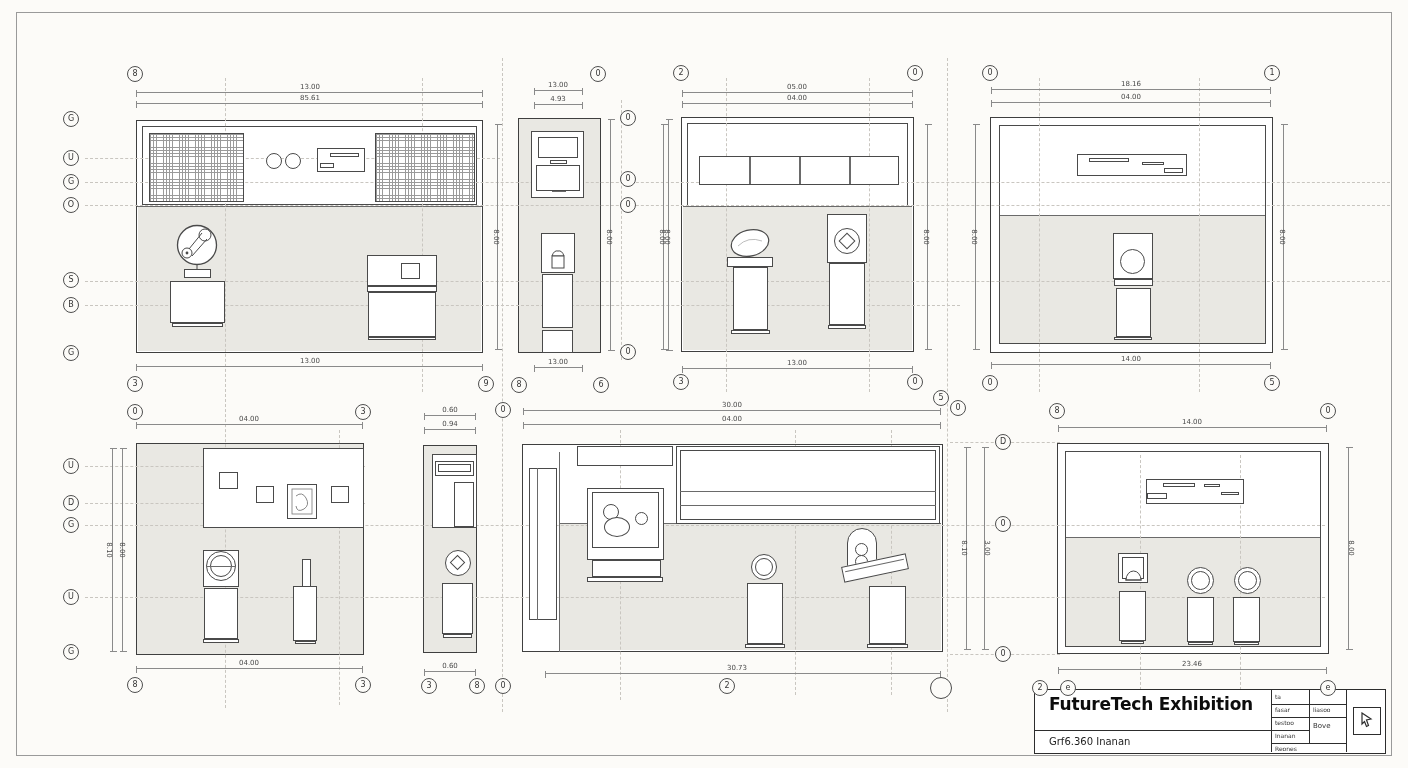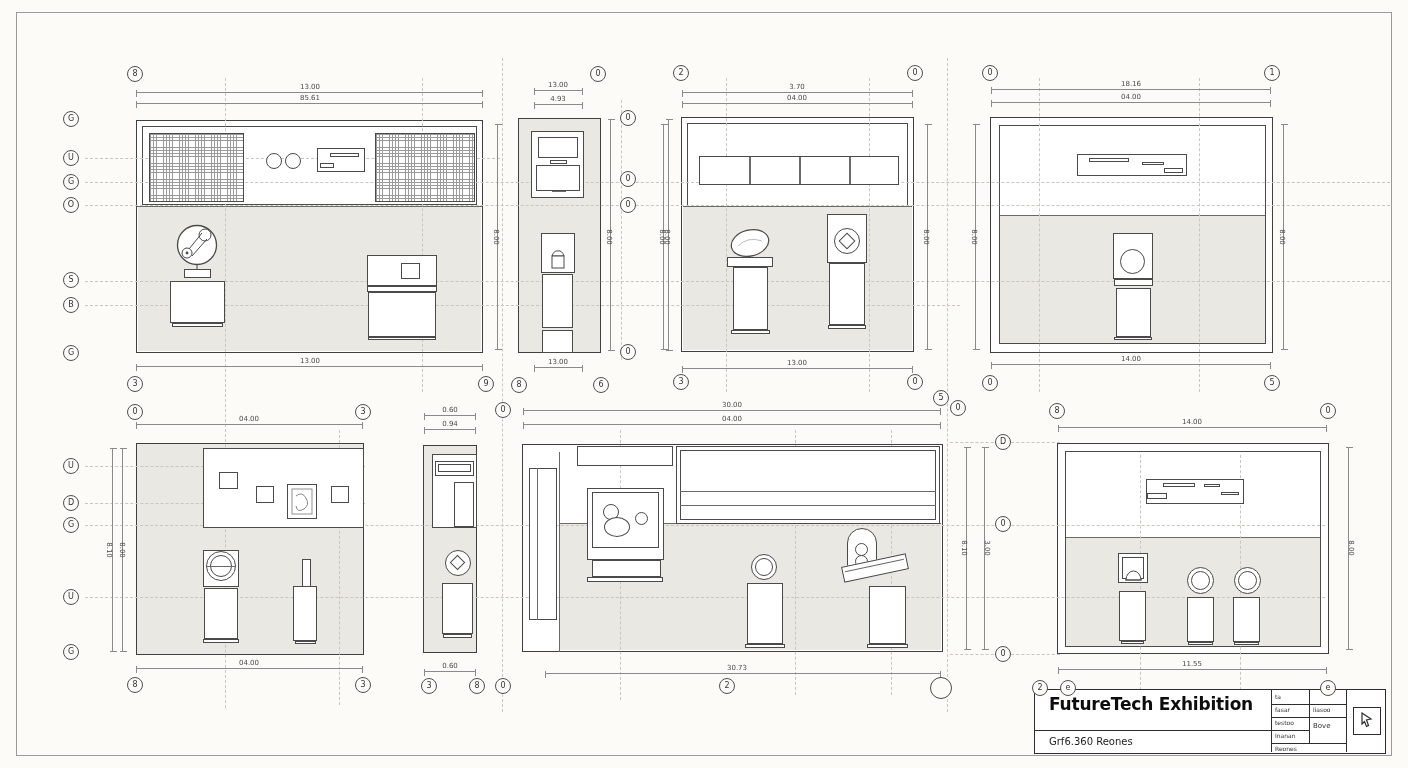--- a/index.html
+++ b/index.html
@@ -251,21 +251,21 @@
   <div class="b dm" style="left:534px;top:104px;width:49px;"></div>
   <div class="b dl" style="left:558px;top:96px;">4.93</div>
   <div class="b dm" style="left:534px;top:367px;width:49px;"></div>
   <div class="b dl" style="left:558px;top:359px;">13.00</div>
   <div class="b vm" style="left:610px;top:119px;height:232px;"></div>
   <div class="b dlv" style="left:608px;top:237px;">8.00</div>
   <div class="b vm" style="left:668px;top:119px;height:232px;"></div>
   <div class="b dlv" style="left:666px;top:237px;">8.00</div>
 
   <div class="b dm" style="left:682px;top:92px;width:231px;"></div>
-  <div class="b dl" style="left:797px;top:84px;">3.70</div>
+  <div class="b dl" style="left:797px;top:84px;">05.00</div>
   <div class="b dm" style="left:682px;top:103px;width:231px;"></div>
   <div class="b dl" style="left:797px;top:95px;">04.00</div>
   <div class="b dm" style="left:682px;top:368px;width:231px;"></div>
   <div class="b dl" style="left:797px;top:360px;">13.00</div>
   <div class="b vm" style="left:663px;top:124px;height:226px;"></div>
   <div class="b dlv" style="left:661px;top:237px;">8.00</div>
   <div class="b vm" style="left:927px;top:124px;height:226px;"></div>
   <div class="b dlv" style="left:925px;top:237px;">8.00</div>
   <div class="b vm" style="left:975px;top:124px;height:226px;"></div>
   <div class="b dlv" style="left:973px;top:237px;">8.00</div>
@@ -302,21 +302,21 @@
   <div class="b dm" style="left:545px;top:673px;width:396px;"></div>
   <div class="b dl" style="left:737px;top:665px;">30.73</div>
   <div class="b vm" style="left:966px;top:447px;height:203px;"></div>
   <div class="b dlv" style="left:963px;top:548px;">8.10</div>
   <div class="b vm" style="left:984px;top:447px;height:203px;"></div>
   <div class="b dlv" style="left:986px;top:548px;">3.00</div>
 
   <div class="b dm" style="left:1058px;top:427px;width:269px;"></div>
   <div class="b dl" style="left:1192px;top:419px;">14.00</div>
   <div class="b dm" style="left:1058px;top:669px;width:269px;"></div>
-  <div class="b dl" style="left:1192px;top:661px;">11.55</div>
+  <div class="b dl" style="left:1192px;top:661px;">23.46</div>
   <div class="b vm" style="left:1348px;top:447px;height:203px;"></div>
   <div class="b dlv" style="left:1350px;top:548px;">8.00</div>
 
   <div class="b bub" style="left:127px;top:66px;">8</div>
   <div class="b bub" style="left:63px;top:111px;">G</div>
   <div class="b bub" style="left:63px;top:150px;">U</div>
   <div class="b bub" style="left:63px;top:174px;">G</div>
   <div class="b bub" style="left:63px;top:197px;">O</div>
   <div class="b bub" style="left:63px;top:272px;">S</div>
   <div class="b bub" style="left:63px;top:297px;">B</div>
@@ -360,21 +360,21 @@
   <div class="b bub" style="left:995px;top:434px;">D</div>
   <div class="b bub" style="left:995px;top:516px;">0</div>
   <div class="b bub" style="left:995px;top:646px;">0</div>
   <div class="b bub" style="left:1032px;top:680px;">2</div>
   <div class="b bub" style="left:1060px;top:680px;">e</div>
   <div class="b bub" style="left:1320px;top:680px;">e</div>
 
   <div class="b" style="left:1034px;top:689px;width:352px;height:65px;border:1.5px solid #2d2d2d;background:#fff;z-index:4;">
     <div class="b tb-title" style="left:14px;top:5px;width:218px;">FutureTech Exhibition</div>
     <div class="b" style="left:0;top:40px;width:236px;height:1px;background:#2d2d2d;"></div>
-    <div class="b tb-sub" style="left:14px;top:46px;width:210px;">Grf6.360 Reones</div>
+    <div class="b tb-sub" style="left:14px;top:46px;width:210px;">Grf6.360 Inanan</div>
     <div class="b" style="left:236px;top:0;width:1px;height:62px;background:#2d2d2d;"></div>
     <div class="b" style="left:311px;top:0;width:1px;height:62px;background:#2d2d2d;"></div>
     <div class="b" style="left:274px;top:0;width:1px;height:53px;background:#2d2d2d;"></div>
     <div class="b" style="left:236px;top:14px;width:75px;height:1px;background:#2d2d2d;"></div>
     <div class="b" style="left:236px;top:27px;width:75px;height:1px;background:#2d2d2d;"></div>
     <div class="b" style="left:236px;top:40px;width:38px;height:1px;background:#2d2d2d;"></div>
     <div class="b" style="left:236px;top:53px;width:75px;height:1px;background:#2d2d2d;"></div>
     <div class="b cell" style="left:240px;top:4px;">ta</div>
     <div class="b cell" style="left:240px;top:17px;">fasar</div>
     <div class="b cell" style="left:278px;top:17px;">liasoo</div>

